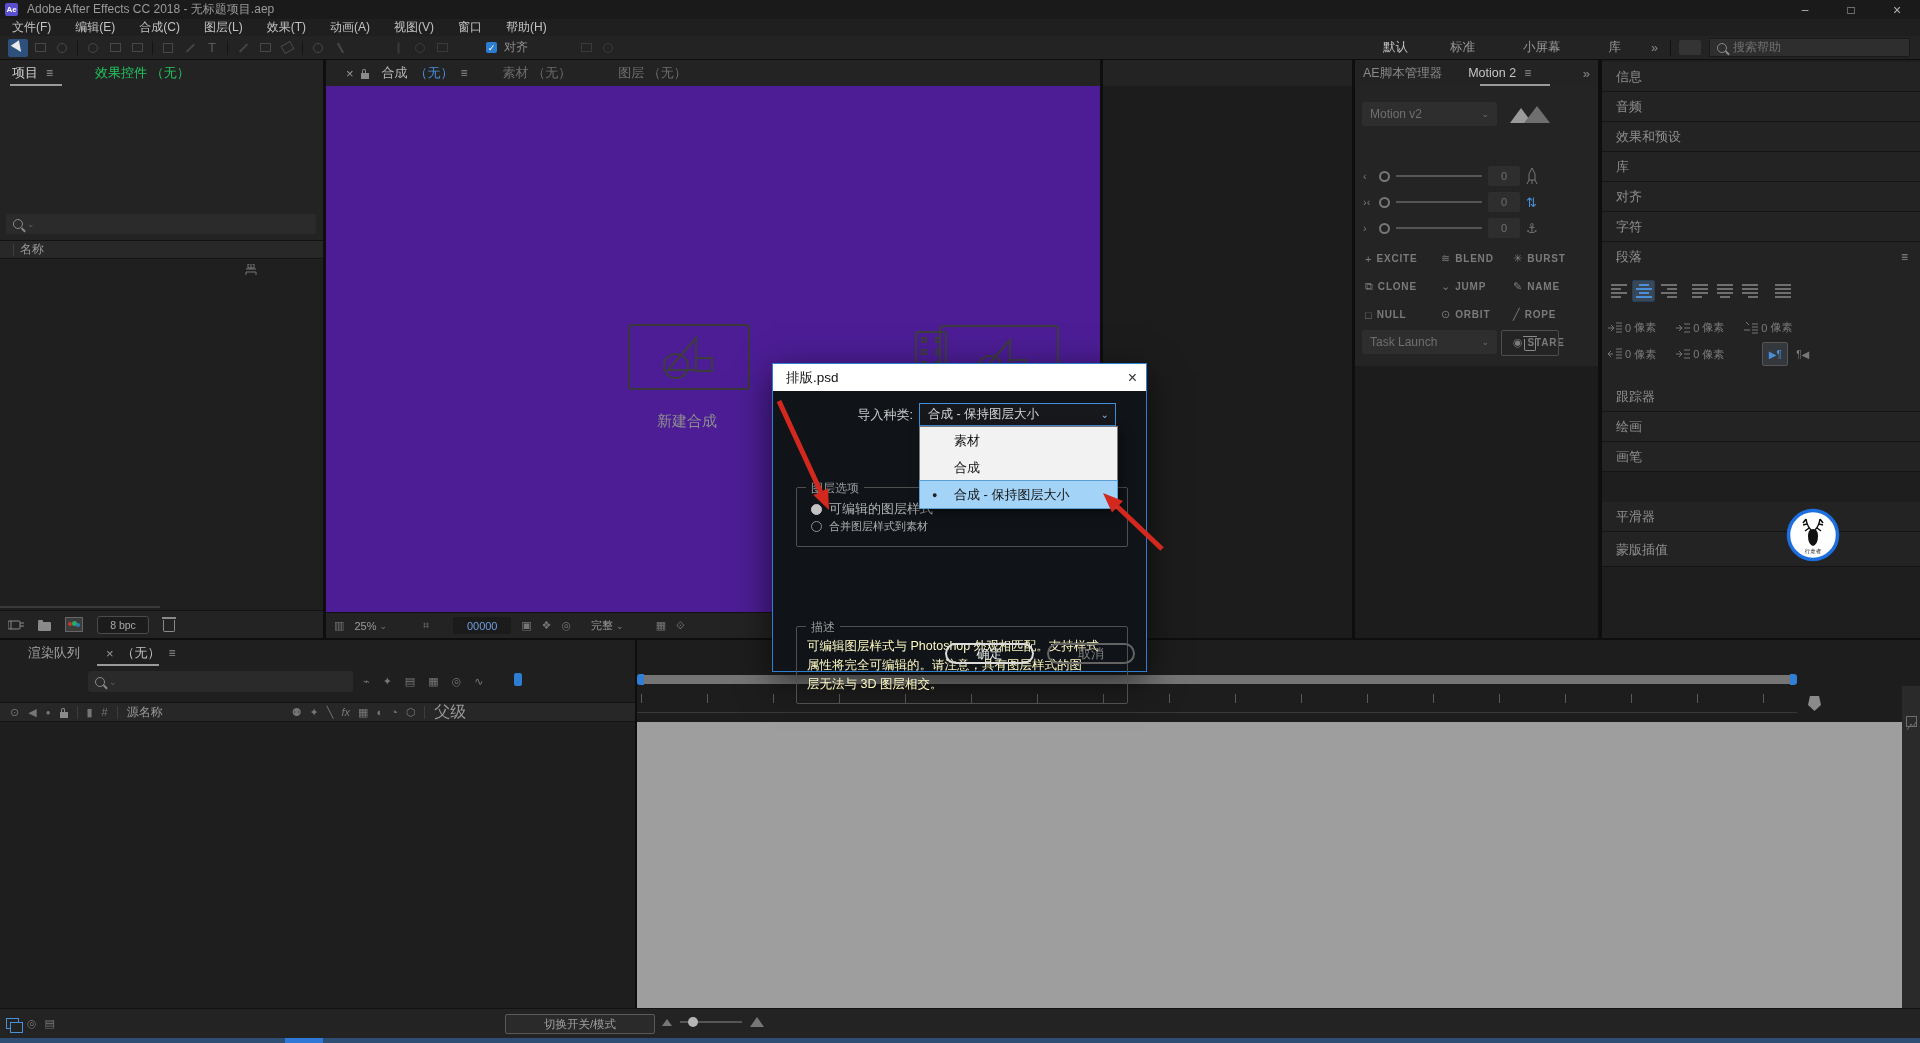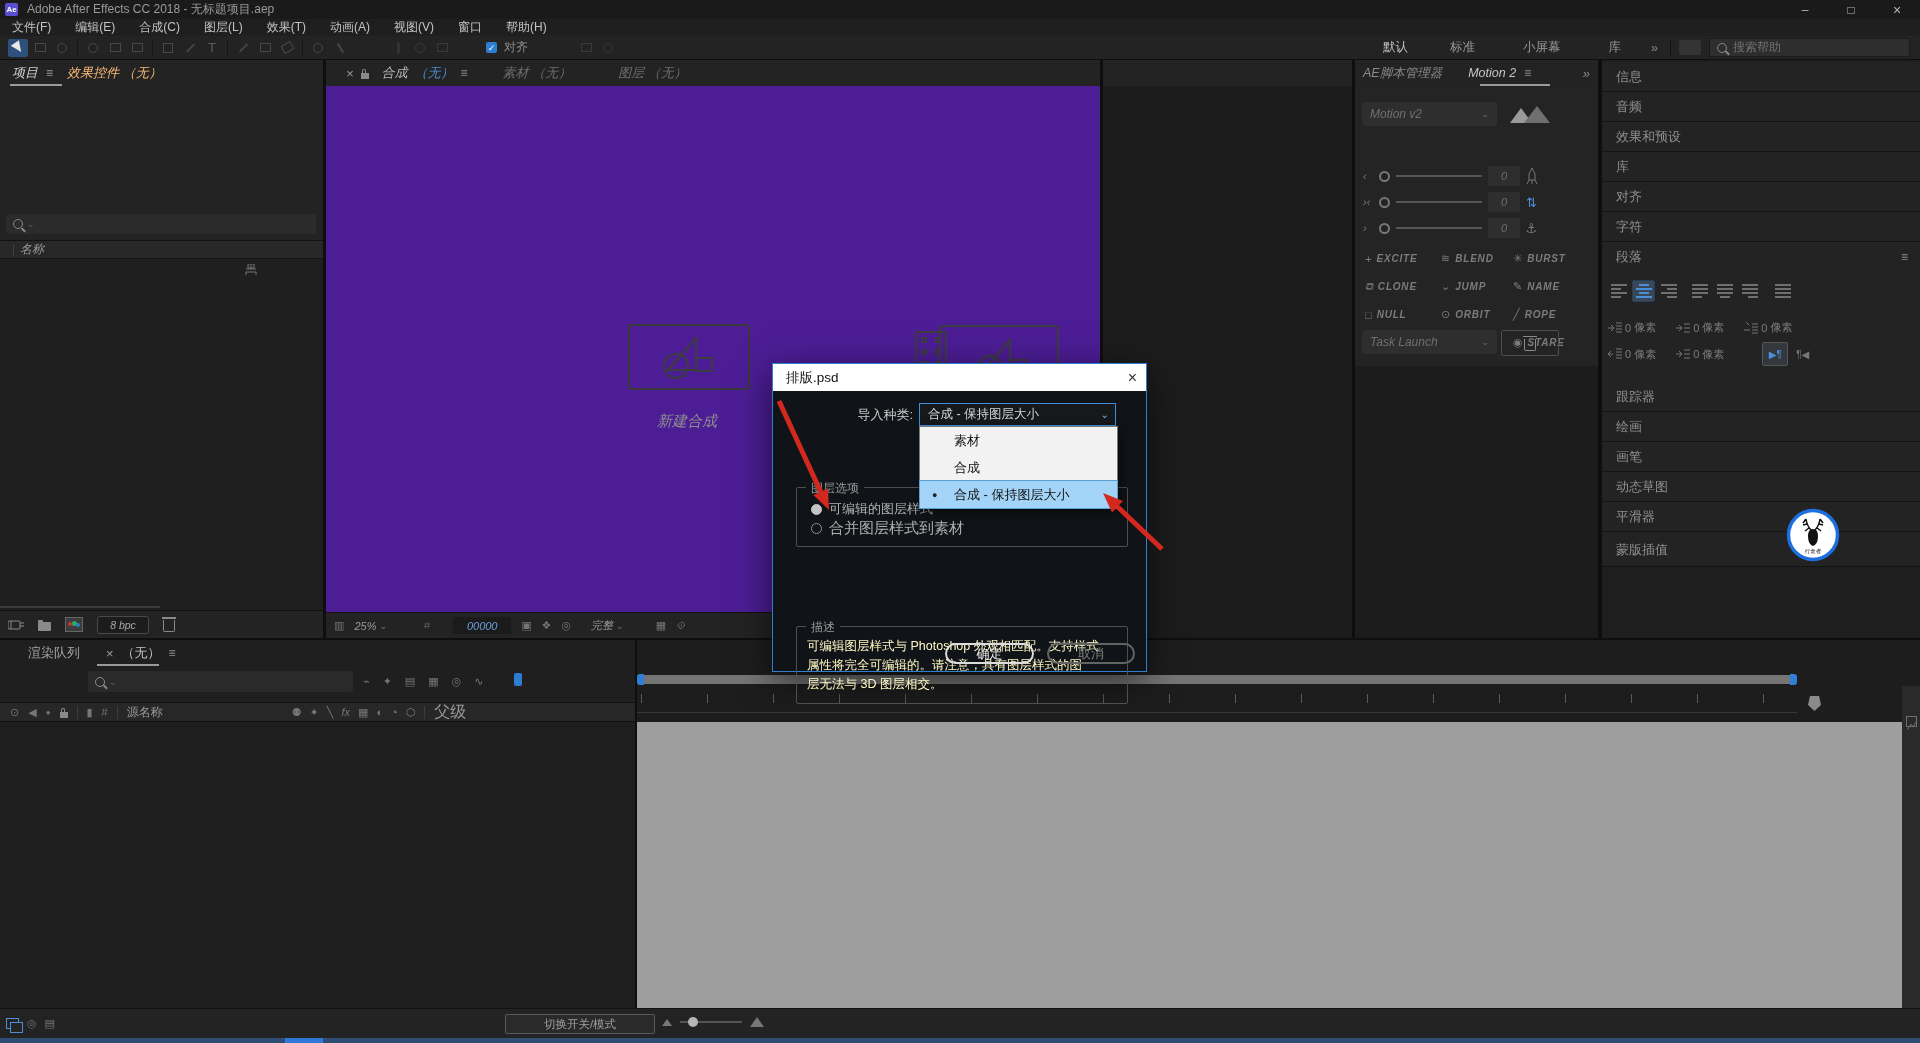--- a/index.html
+++ b/index.html
@@ -1,21 +1,21 @@
 <!DOCTYPE html>
 <html><head>
 <meta charset="utf-8">
 <style>
   html,body{margin:0;padding:0;background:#000;}
   #root{position:relative;width:1920px;height:1043px;background:#141414;overflow:hidden;
         font-family:"Liberation Sans","DejaVu Sans",sans-serif;-webkit-font-smoothing:antialiased;}
   .abs{position:absolute;}
   .row{display:flex;align-items:center;}
   .lbl{color:#8f8f8f;font-size:13px;white-space:nowrap;}
-  .panel{background:#232323;font-style:italic;}
+  .panel{background:#232323;}
   .vdiv{background:#0e0e0e;}
   
   #titlebar{left:0;top:0;width:1920px;height:19px;background:#1a1a1a;}
   .ae-badge{width:13px;height:13px;background:#5a4fcf;color:#fff;font-size:8px;font-weight:bold;
             display:flex;align-items:center;justify-content:center;border-radius:2px;}
   .win-btn{width:46px;height:19px;display:flex;align-items:center;justify-content:center;color:#b5b5b5;font-size:12px;}
   #menubar{left:0;top:19px;width:1920px;height:17px;background:#1f1f1f;display:flex;align-items:center;gap:24px;padding-left:12px;box-sizing:border-box;}
   .menu-item{color:#c3c3c3;font-size:12px;white-space:nowrap;}
   #toolbar{left:0;top:36px;width:1920px;height:24px;background:#232323;border-bottom:1px solid #0e0e0e;box-sizing:border-box;}
   .tool{width:20px;height:18px;display:flex;align-items:center;justify-content:center;}
@@ -175,21 +175,21 @@
         <div class="mag"></div>
         <span>搜索帮助</span>
       </div>
     </div>
   </div>
 
   <div class="abs panel" style="left:0;top:60px;width:323px;height:578px">
     <div class="row" style="height:26px;padding-left:12px;gap:8px">
       <span class="lbl" style="color:#cfcfcf">项目</span>
       <span class="lbl" style="color:#9a9a9a;font-size:12px">≡</span>
-      <span class="lbl" style="margin-left:6px;color:#fdba74">效果控件 （无）</span>
+      <span class="lbl" style="margin-left:34px;color:#22c55e">效果控件 （无）</span>
     </div>
     <div class="tab-underline" style="left:10px;top:24px;width:52px"></div>
     <div class="abs" style="left:0;top:26px;width:323px;height:128px;background:#232323"></div>
     <div class="abs row" style="left:6px;top:154px;width:310px;height:20px;background:#2b2b2b;border-radius:3px;padding-left:7px;box-sizing:border-box;gap:4px">
       <div class="mag"></div>
       <span style="color:#5f5f5f;font-size:9px">⌄</span>
     </div>
     <div class="abs row" style="left:0;top:180px;width:323px;height:19px;background:#282828;border-top:1px solid #121212;border-bottom:1px solid #121212;box-sizing:border-box">
       <div style="width:1px;height:12px;background:#3e3e3e;margin-left:13px"></div>
       <span class="lbl" style="margin-left:6px;font-size:12px;color:#9a9a9a">名称</span>
@@ -513,23 +513,20 @@
     </div>
     <div class="stack-row" style="top:352px">
         <span class="lbl">绘画</span>
       </div>
     <div class="stack-row" style="top:322px">
         <span class="lbl">跟踪器</span>
       </div>
     <div class="stack-row" style="top:382px">
         <span class="lbl">画笔</span>
       </div>
-    <div class="stack-row" style="top:412px">
-        <span class="lbl">动态草图</span>
-      </div>
     <div class="stack-row" style="top:442px">
         <span class="lbl">平滑器</span>
       </div>
     <div class="stack-row" style="top:472px">
         <span class="lbl">摇摆器</span>
       </div>
     <div class="stack-row" style="top:473px;height:34px">
         <span class="lbl">蒙版插值</span>
       </div>
   </div>
@@ -653,21 +650,21 @@
     </div>
 
     <div class="abs grp" style="left:23px;top:96px;width:330px;height:58px">
       <span class="grp-legend">图层选项</span>
       <div class="row" style="position:absolute;left:14px;top:12px;gap:7px">
         <span class="radio sel"></span>
         <span style="color:#b0b0b0;font-size:13px">可编辑的图层样式</span>
       </div>
       <div class="row" style="position:absolute;left:14px;top:31px;gap:7px">
         <span class="radio"></span>
-        <span style="color:#b0b0b0;font-size:15px">合并图层样式到素材</span>
+        <span style="color:#b0b0b0;font-size:11px">合并图层样式到素材</span>
       </div>
     </div>
 
     <div class="abs grp" style="left:23px;top:175px;width:330px;height:76px">
       <span class="grp-legend">描述</span>
       <div style="position:absolute;left:10px;top:10px;color:#fef9c3;font-size:12.5px;line-height:19px">
         <div>可编辑图层样式与 Photoshop 外观相匹配。支持样式</div>
         <div>属性将完全可编辑的。请注意，具有图层样式的图</div>
         <div>层无法与 3D 图层相交。</div>
       </div>

